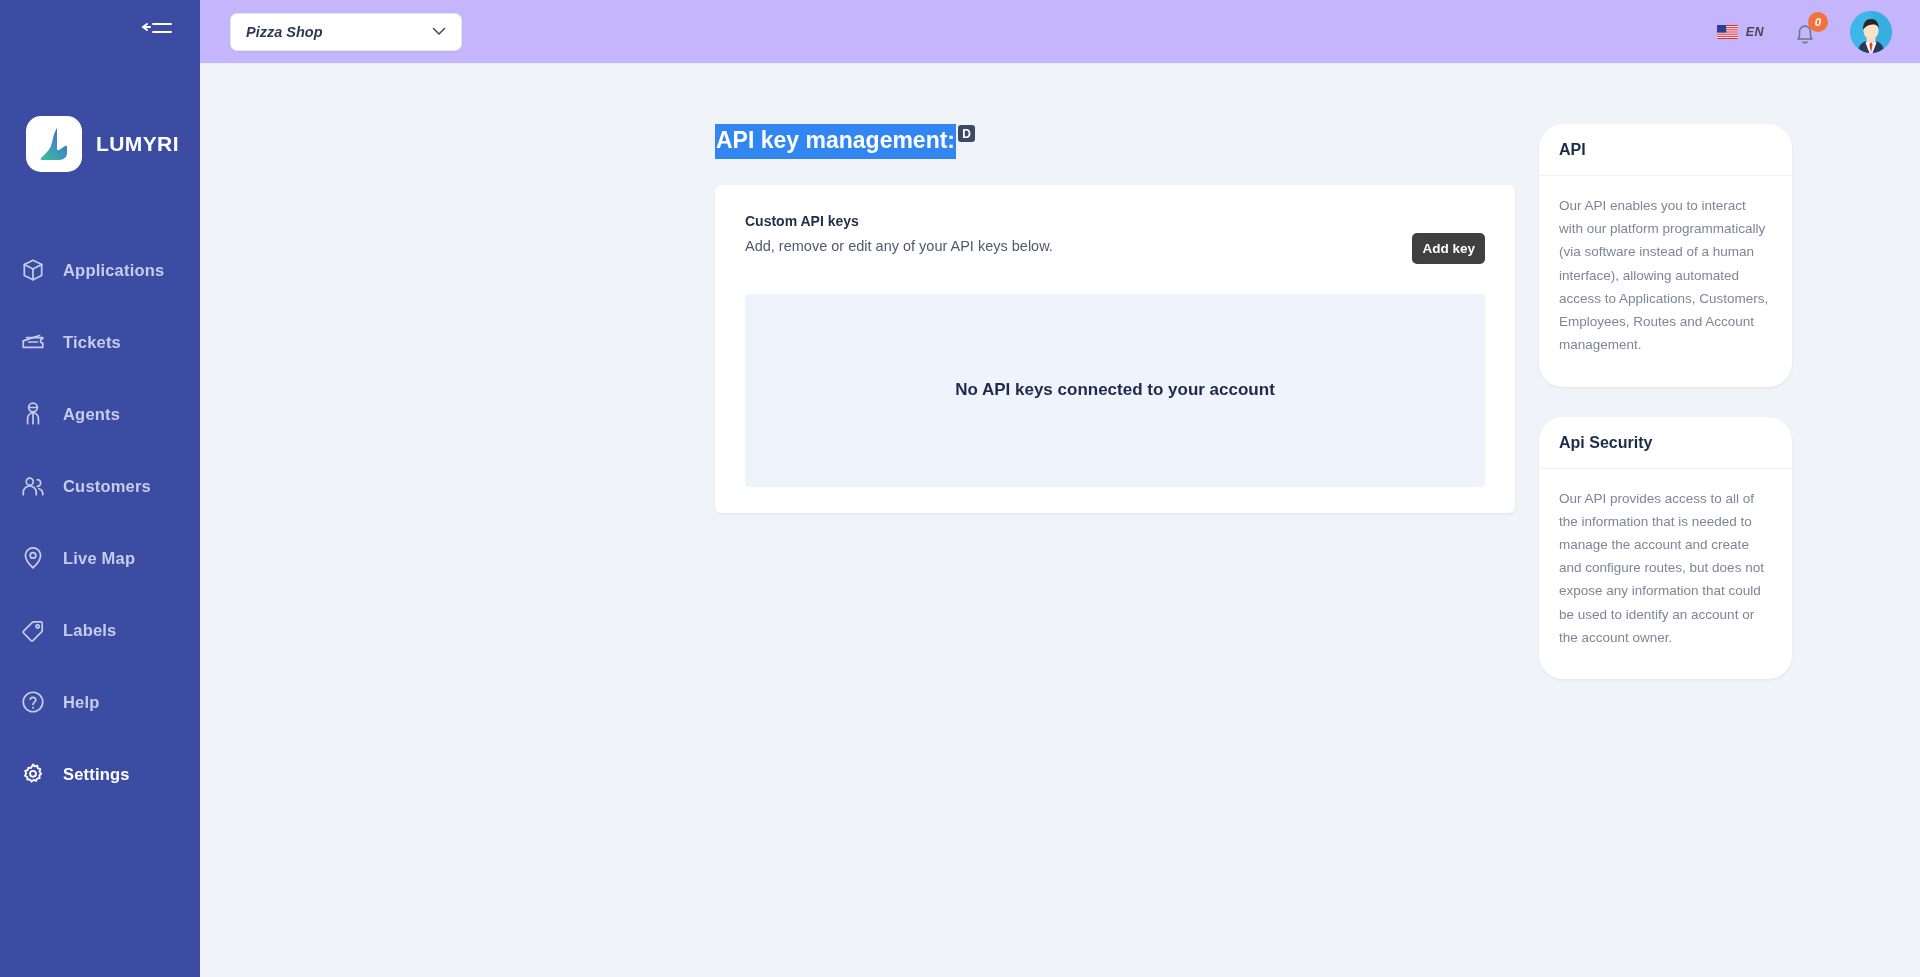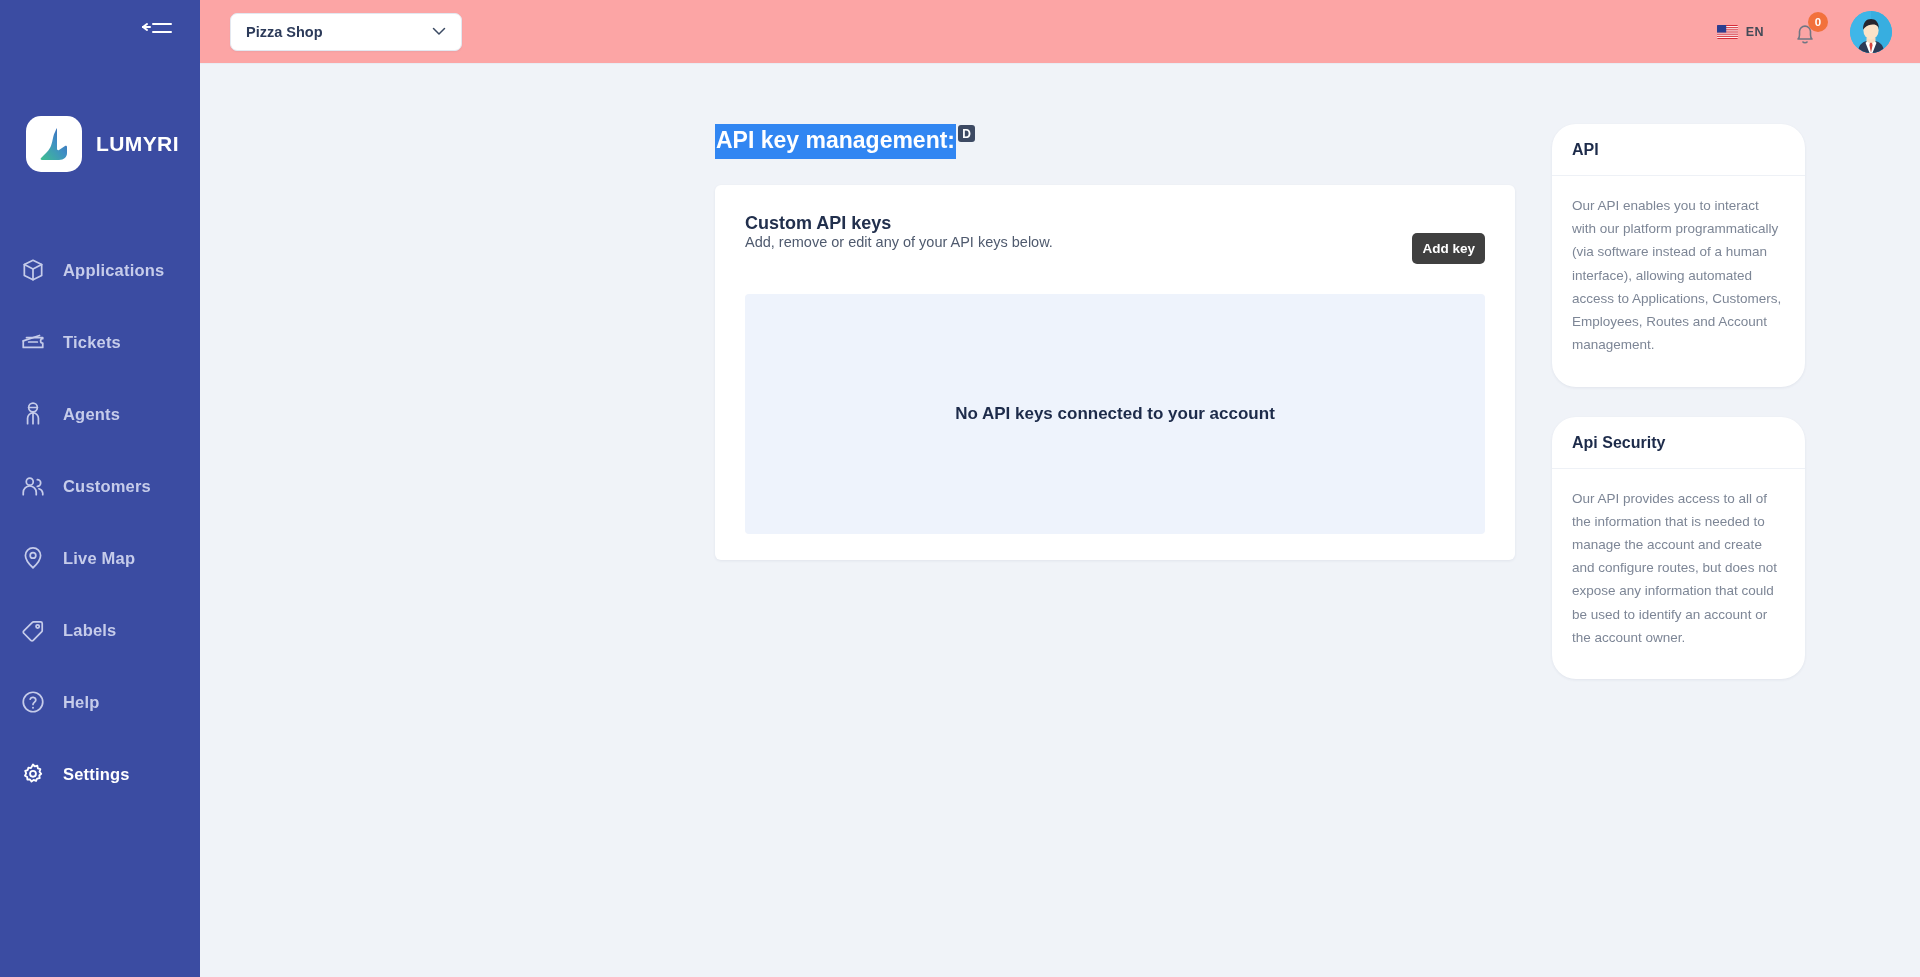--- a/index.html
+++ b/index.html
@@ -44,25 +44,26 @@
   }
   .nav-item .ico { width: 26px; height: 26px; flex: 0 0 26px; display: block; }
   .nav-label { font-size: 16.5px; font-weight: bold; letter-spacing: .2px; }
   .nav-item.active { color: #ffffff; }
   .nav-item.active .nav-label { color: #ffffff; }
 
   
   .main { flex: 1; display: flex; flex-direction: column; min-width: 0; }
 
   .topbar {
-    height: 64px; background: #fca5a5;
+    height: 64px; background: #c4b5fd;
     display: flex; align-items: center;
     padding: 0 28px 0 30px;
     border-bottom: 1px solid #e8ecf3;
     flex: 0 0 64px;
+    font-style: italic;
   }
   .shop-select {
     width: 232px; height: 38px; border: 1px solid #e3e8f0; border-radius: 7px;
     background: #fff; display: flex; align-items: center;
     justify-content: space-between; padding: 0 15px; cursor: pointer;
     box-shadow: 0 1px 2px rgba(26,40,90,.05);
   }
   .shop-select-label { font-size: 14.5px; color: #2c3a59; font-weight: bold; }
   .chev { width: 14px; height: 9px; display: block; }
   .topbar-spacer { flex: 1; }
@@ -81,21 +82,21 @@
   .avatar {
     width: 42px; height: 42px; border-radius: 50%; overflow: hidden;
     cursor: pointer; flex: 0 0 42px; background: #35b7e8;
   }
 
   
   .content {
     flex: 1; overflow: hidden;
     padding: 60px 0 0 0;
   }
-  .content-inner { display: flex; gap: 37px; padding-left: 515px; padding-right: 0; }
+  .content-inner { display: flex; gap: 24px; padding-left: 515px; padding-right: 0; }
   .col-left { width: 800px; flex: 0 0 800px; }
   .col-right { width: 253px; flex: 0 0 253px; }
 
   .page-title-row { display: flex; align-items: flex-start; gap: 2px; margin-bottom: 26px; }
   .page-title {
     font-size: 23px; font-weight: bold; color: #ffffff;
     background: #3186f2; padding: 2px 1px 4px 1px; line-height: 1.25;
   }
   .d-badge {
     background: #3d4a63; color: #ffffff; font-size: 12px; font-weight: bold;
@@ -104,30 +105,30 @@
     margin-top: 1px;
   }
 
   .card {
     background: #ffffff; border-radius: 6px;
     box-shadow: 0 1px 3px rgba(28,45,90,.07);
   }
   .card-main { padding: 28px 30px 26px 30px; }
   .card-head-row { display: flex; align-items: flex-start; }
   .card-head-text { flex: 1; }
-  .card-title { font-size: 18px; font-weight: bold; color: #22304d; }
+  .card-title { font-size: 14px; font-weight: bold; color: #22304d; margin-bottom: 9px; }
   .card-sub { font-size: 14.5px; color: #4f5a6e; }
   .btn-primary {
     background: #404040; color: #ffffff; border: none; border-radius: 5px;
     font-size: 13.5px; font-weight: bold; padding: 8px 10px; cursor: pointer;
     font-family: "Liberation Sans", sans-serif; white-space: nowrap;
     margin-top: 20px;
   }
   .empty-state {
-    margin-top: 30px; height: 240px; background: #eef3fc; border-radius: 4px;
+    margin-top: 30px; height: 193px; background: #eef3fc; border-radius: 4px;
     display: flex; align-items: center; justify-content: center;
   }
   .empty-text { font-size: 17px; font-weight: bold; color: #1d2b4a; }
 
   .info-card { margin-bottom: 30px; border-radius: 24px; }
   .info-card-head {
     padding: 17px 20px 16px 20px; border-bottom: 1px solid #eef1f6;
   }
   .info-card-title { font-size: 16px; font-weight: bold; color: #1d2b4a; }
   .info-card-body { padding: 18px 20px 30px 20px; }

